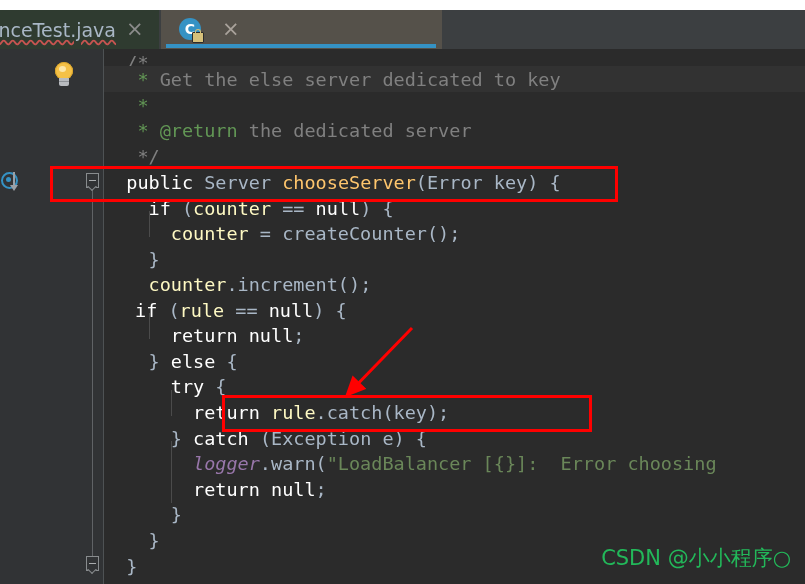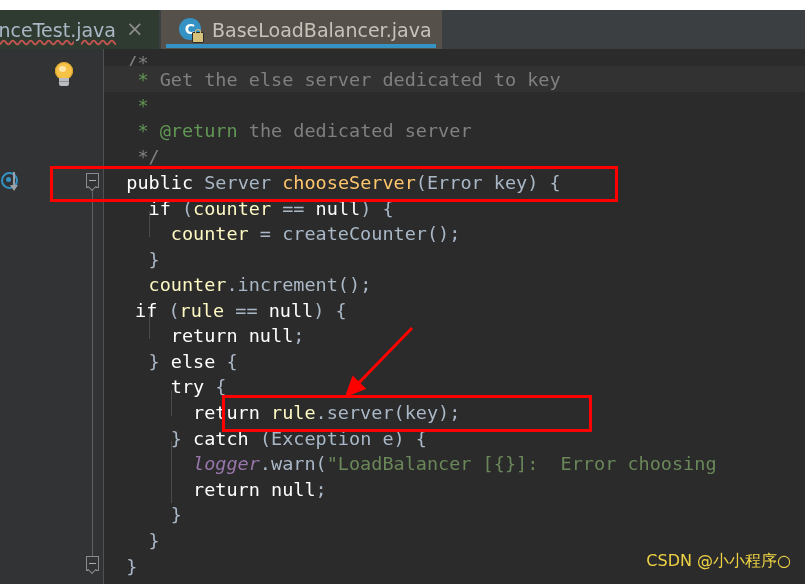--- a/index.html
+++ b/index.html
@@ -84,21 +84,21 @@
   .cm{color:#808080;}           
   .cma{color:#629755;}          
   .pn{color:#a9b7c6;}
 
   
   .redbox{position:absolute;border:3px solid #ff0000;box-sizing:border-box;}
   .ann-text{position:absolute;color:#ff0000;font-weight:bold;white-space:nowrap;
       font-family:"DejaVu Sans","Liberation Sans",sans-serif;font-size:22px;}
   .arrow-svg{position:absolute;pointer-events:none;}
 
-  .watermark{position:absolute;right:14px;bottom:12px;color:#fde047;font-size:16px;
+  .watermark{position:absolute;right:14px;bottom:12px;color:#22c55e;font-size:21px;
       font-family:"DejaVu Sans","Liberation Sans",sans-serif;opacity:.92;white-space:nowrap;}
 </style>
 </head>
 <body>
 
 <div id="root">
 
   <div class="tabbar">
     <div class="tbbg"></div>
 
@@ -107,21 +107,20 @@
       <span class="tab-close">×</span>
     </div>
 
     <div class="tab-gap"></div>
 
     <div class="tab tab-active">
       <span class="cls-icon">
         <span class="disc">C</span>
         <span class="lockb"></span>
       </span>
-      <span class="tab-label">BaseLoadBalancer.java</span>
       <span class="tab-close">×</span>
     </div>
 
     <div class="tab-rest"></div>
     <div class="tab-underline"></div>
   </div>
 
   <div class="annbar"></div>
   <div class="gutter"></div>
   <div class="gutter-sep"></div>
@@ -155,21 +154,21 @@
         <div class="line" style="top: 95px; left: 33.39px;"><span class="cm">*/</span></div>
         <div class="line" style="top: 121px; left: 22.26px;"><span class="k">public</span><span class="pn"> </span><span class="cl">Server</span><span class="pn"> </span><span class="mth">chooseServer</span><span class="pn">(</span><span class="cl">Error</span><span class="pn"> key) {</span></div>
         <div class="line" style="top: 147px; left: 44.52px;"><span class="k">if</span><span class="pn"> (</span><span class="fld">counter</span><span class="pn"> == </span><span class="k">null</span><span class="pn">) {</span></div>
         <div class="line" style="top: 172px; left: 66.78px;"><span class="fld">counter</span><span class="pn"> = </span><span class="cl">createCounter</span><span class="pn">();</span></div>
         <div class="line" style="top: 198px; left: 44.52px;"><span class="pn">}</span></div>
         <div class="line" style="top: 223px; left: 44.52px;"><span class="fld">counter</span><span class="pn">.increment();</span></div>
         <div class="line" style="top: 249px; left: 31px;"><span class="k">if</span><span class="pn"> (</span><span class="fld">rule</span><span class="pn"> == </span><span class="k">null</span><span class="pn">) {</span></div>
         <div class="line" style="top: 274px; left: 66.78px;"><span class="k">return</span><span class="pn"> </span><span class="k">null</span><span class="pn">;</span></div>
         <div class="line" style="top: 300px; left: 44.52px;"><span class="pn">} </span><span class="k">else</span><span class="pn"> {</span></div>
         <div class="line" style="top: 325px; left: 66.78px;"><span class="k">try</span><span class="pn"> {</span></div>
-        <div class="line" style="top: 351px; left: 89.04px;"><span class="k">return</span><span class="pn"> </span><span class="fld">rule</span><span class="pn">.server(key);</span></div>
+        <div class="line" style="top: 351px; left: 89.04px;"><span class="k">return</span><span class="pn"> </span><span class="fld">rule</span><span class="pn">.catch(key);</span></div>
         <div class="line" style="top: 377px; left: 66.78px;"><span class="pn">} </span><span class="k">catch</span><span class="pn"> (</span><span class="cl">Exception</span><span class="pn"> e) {</span></div>
         <div class="line" style="top: 402px; left: 89.04px;"><span class="fldi">logger</span><span class="pn">.warn(</span><span class="str">"LoadBalancer [{}]:  Error choosing</span></div>
         <div class="line" style="top: 428px; left: 89.04px;"><span class="k">return</span><span class="pn"> </span><span class="k">null</span><span class="pn">;</span></div>
         <div class="line" style="top: 453px; left: 66.78px;"><span class="pn">}</span></div>
         <div class="line" style="top: 479px; left: 44.52px;"><span class="pn">}</span></div>
         <div class="line" style="top: 505px; left: 22.26px;"><span class="pn">}</span></div>
         <div class="indent-guide" style="left: 44.52px; top: 162px; height: 26px;"></div>
         <div class="indent-guide" style="left: 44.52px; top: 264px; height: 26px;"></div>
         <div class="indent-guide" style="left: 66.78px; top: 341px; height: 26px;"></div>
         <div class="indent-guide" style="left: 66.78px; top: 392px; height: 62px;"></div>

